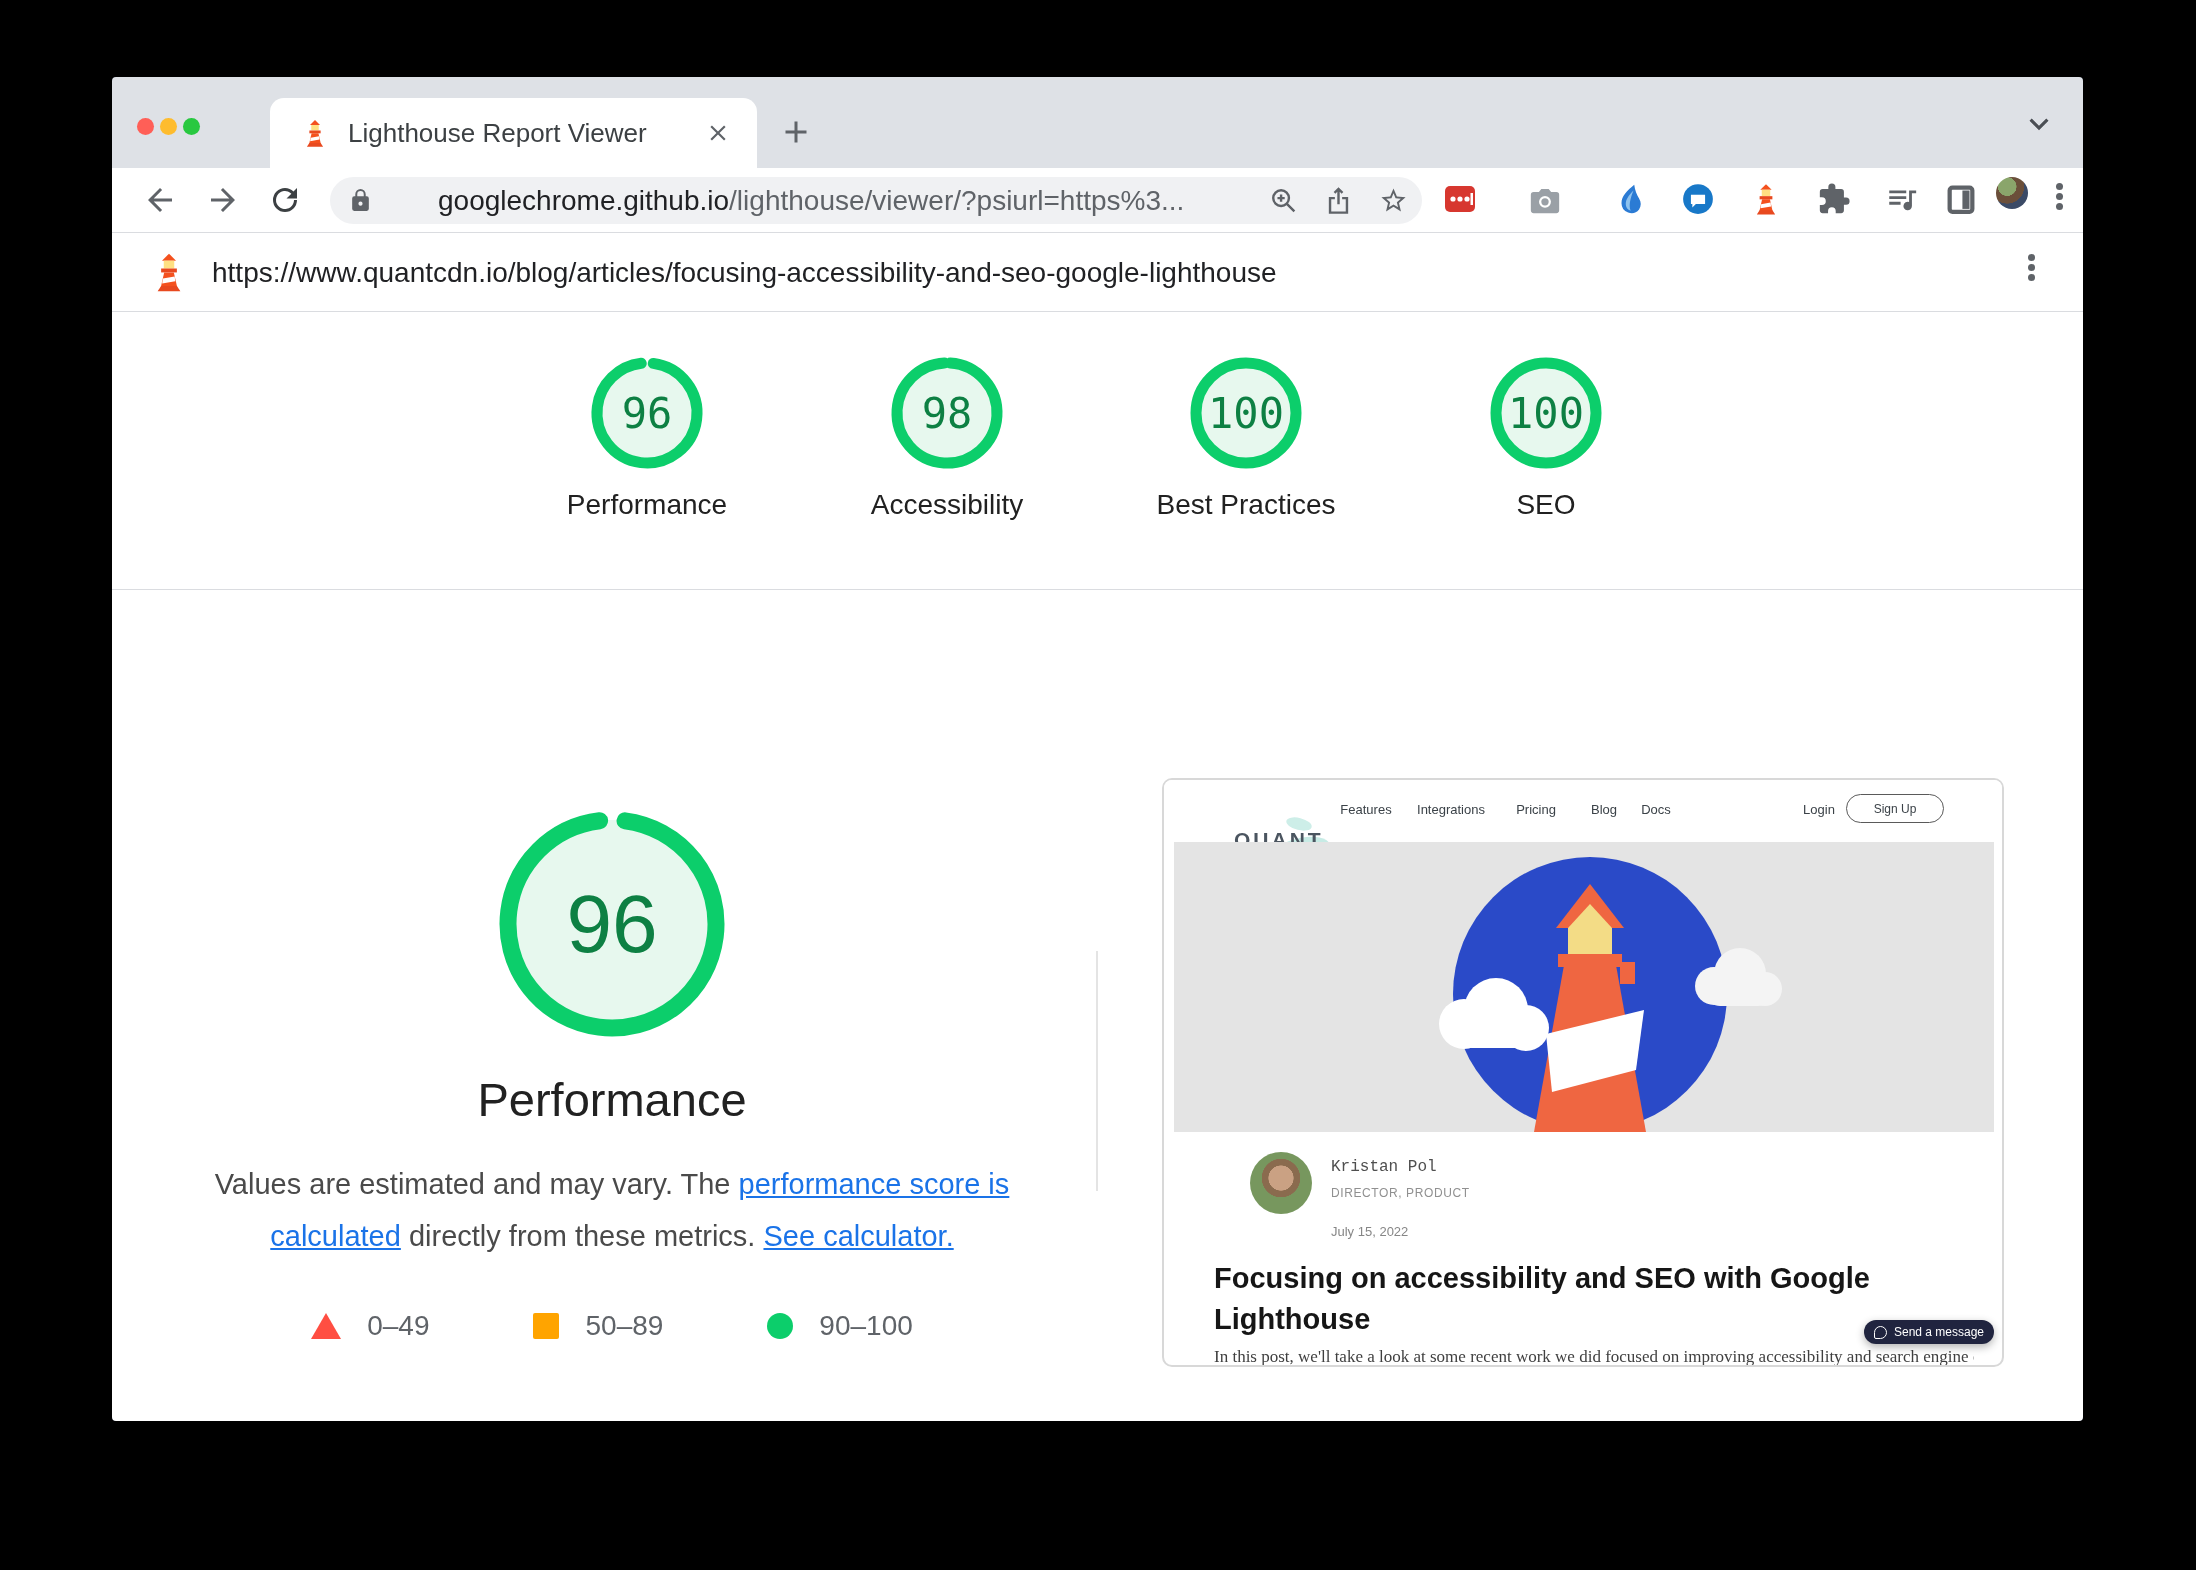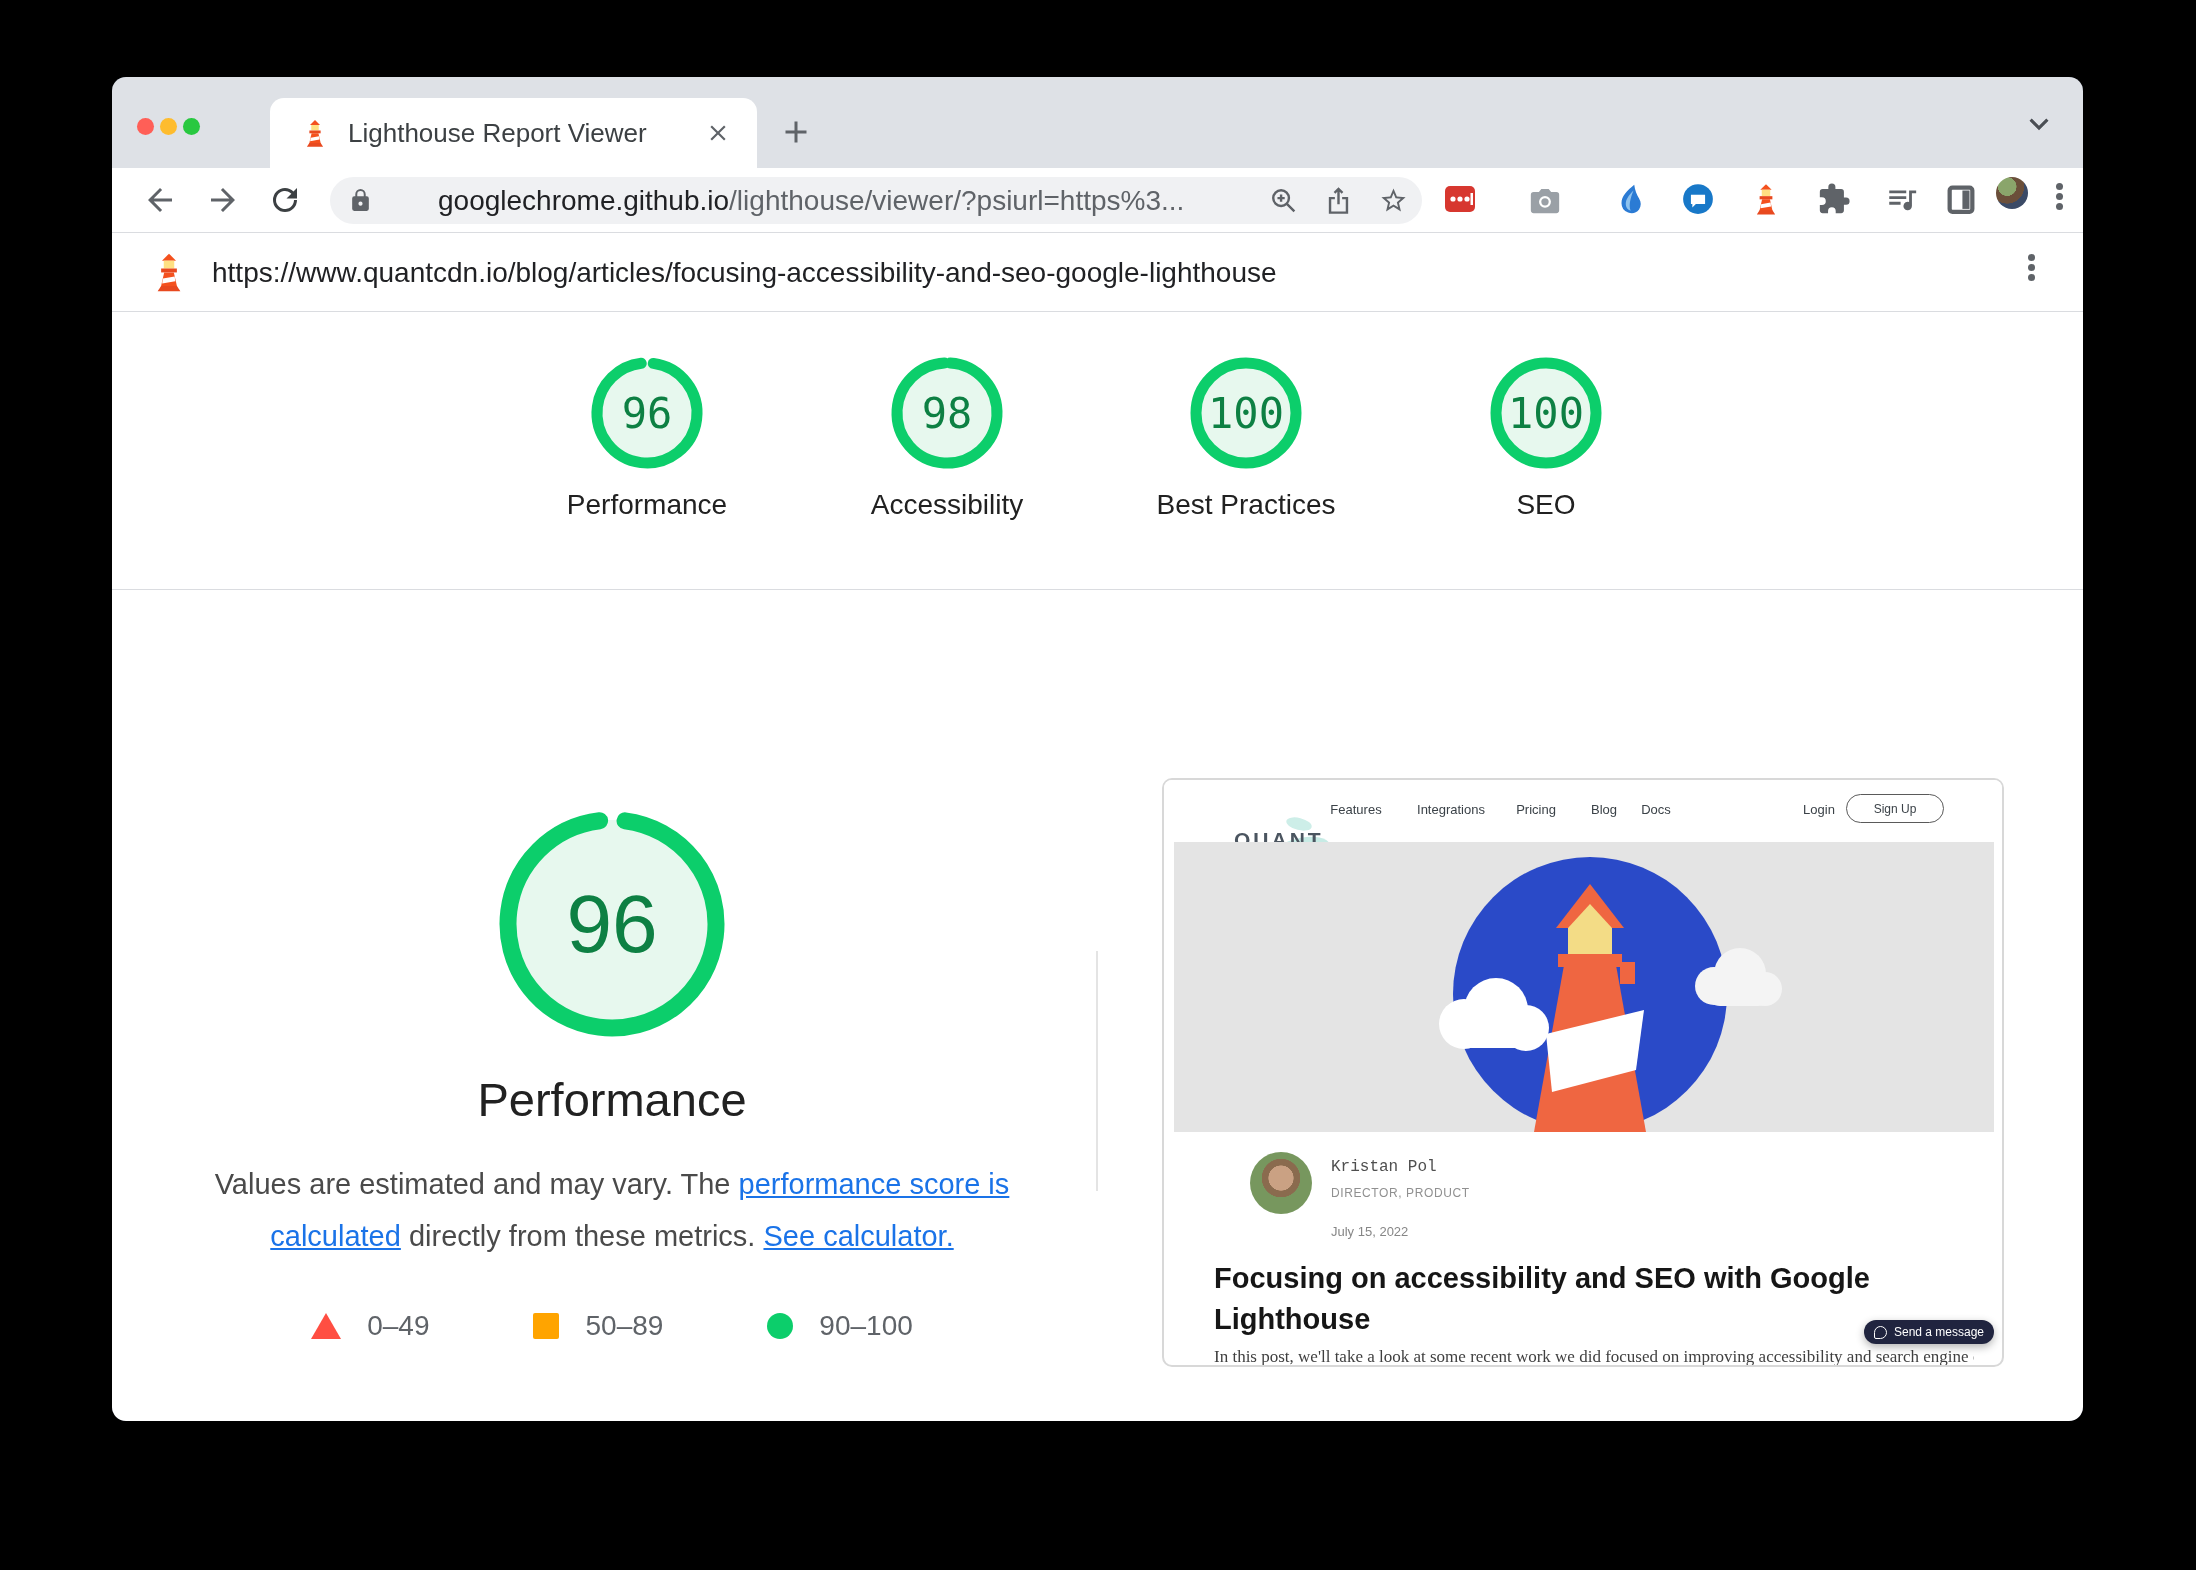--- a/index.html
+++ b/index.html
@@ -1,20 +1,20 @@
 <!DOCTYPE html>
 <html><head>
 <meta charset="utf-8">
 <title>Lighthouse Report Viewer</title>
 <style>
   * { margin:0; padding:0; box-sizing:border-box; }
   html,body { width:2196px; height:1570px; background:#000; overflow:hidden;
               font-family:"Liberation Sans", sans-serif; }
   .window { position:absolute; left:112px; top:77px; width:1971px; height:1344px;
-            background:#0f172a; border-radius:14px; overflow:hidden;
+            background:#0f172a; border-radius:4px; overflow:hidden;
             box-shadow:0 26px 70px rgba(0,0,0,.65); }
   
   .tabstrip { position:absolute; left:0; top:0; width:100%; height:91px; background:#dee1e6; }
   .traffic { position:absolute; width:17px; height:17px; border-radius:50%; top:41px; }
   .t-red { left:25px; background:#ff5f57; }
   .t-yellow { left:48px; background:#febc2e; }
   .t-green { left:71px; background:#28c840; }
   .tab { position:absolute; left:158px; top:21px; width:487px; height:70px; background:#fff;
          border-radius:14px 14px 0 0; }
   .tab-favicon { position:absolute; left:30px; top:20px; width:30px; height:30px; }
@@ -352,21 +352,21 @@
 
     <div class="vdivider"></div>
 
     <div class="thumb">
       <div class="thumb-nav">
         <div class="q-logo">
           <div class="q-blob"></div>
             <div class="q-blob2"></div>
           <div class="q-text">QUANT</div>
         </div>
-        <span class="t-link" style="left:192px">Features</span>
+        <span class="t-link" style="left:202px">Features</span>
         <span class="t-link" style="left:287px">Integrations</span>
         <span class="t-link" style="left:372px">Pricing</span>
         <span class="t-link" style="left:440px">Blog</span>
         <span class="t-link" style="left:492px">Docs</span>
         <span class="t-link" style="left:655px">Login</span>
         <div class="signup-pill">
           <span>Sign Up</span>
         </div>
       </div>
 

